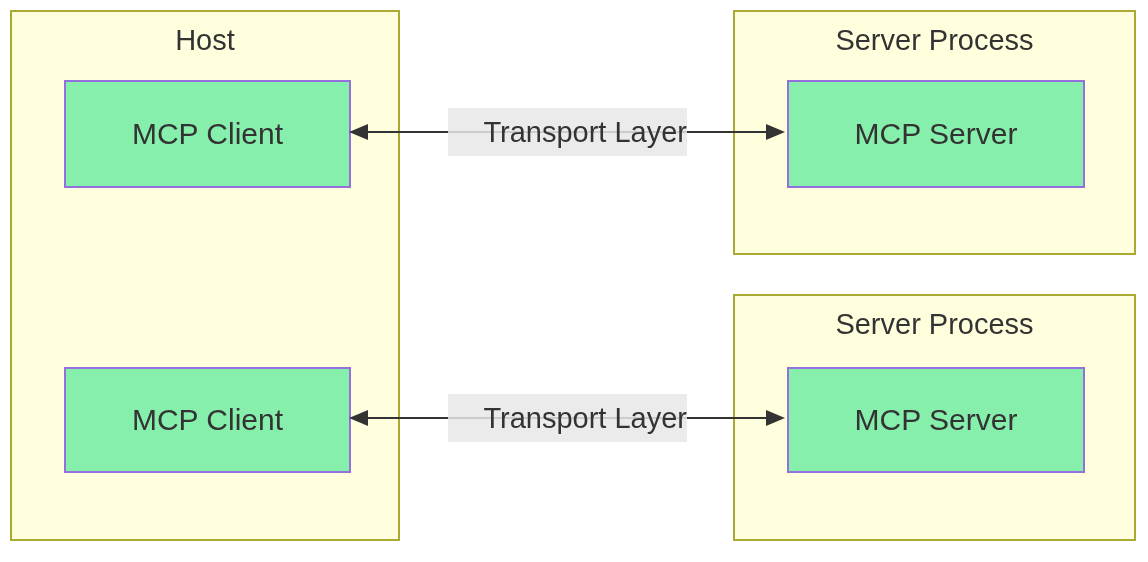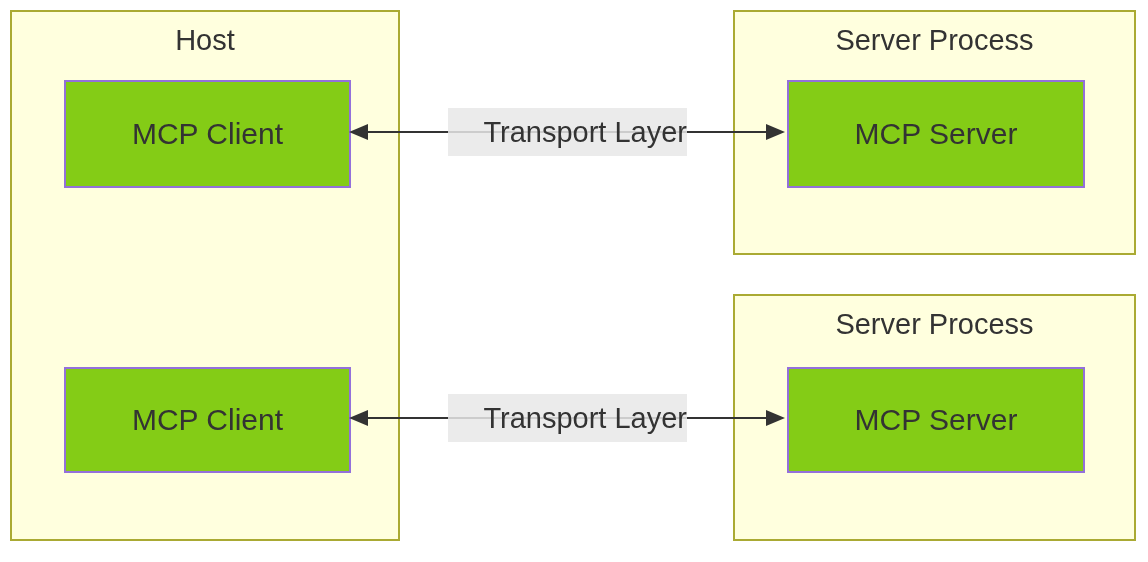--- a/index.html
+++ b/index.html
@@ -35,21 +35,21 @@
     color: #333333;
     white-space: nowrap;
   }
   #host      { left: 10px;  top: 10px;  width: 390px; height: 531px; }
   #sp1       { left: 733px; top: 10px;  width: 403px; height: 245px; }
   #sp2       { left: 733px; top: 294px; width: 403px; height: 247px; }
 
   
   .node {
     position: absolute;
-    background: #84cc16;
+    background: #86efac;
     border: 2px solid #9370db;
     box-sizing: border-box;
     display: flex;
     align-items: center;
     justify-content: center;
     font-size: 30px;
     color: #333333;
     white-space: nowrap;
   }
   #client1 { left: 52px; top: 68px;  width: 287px; height: 108px; }

